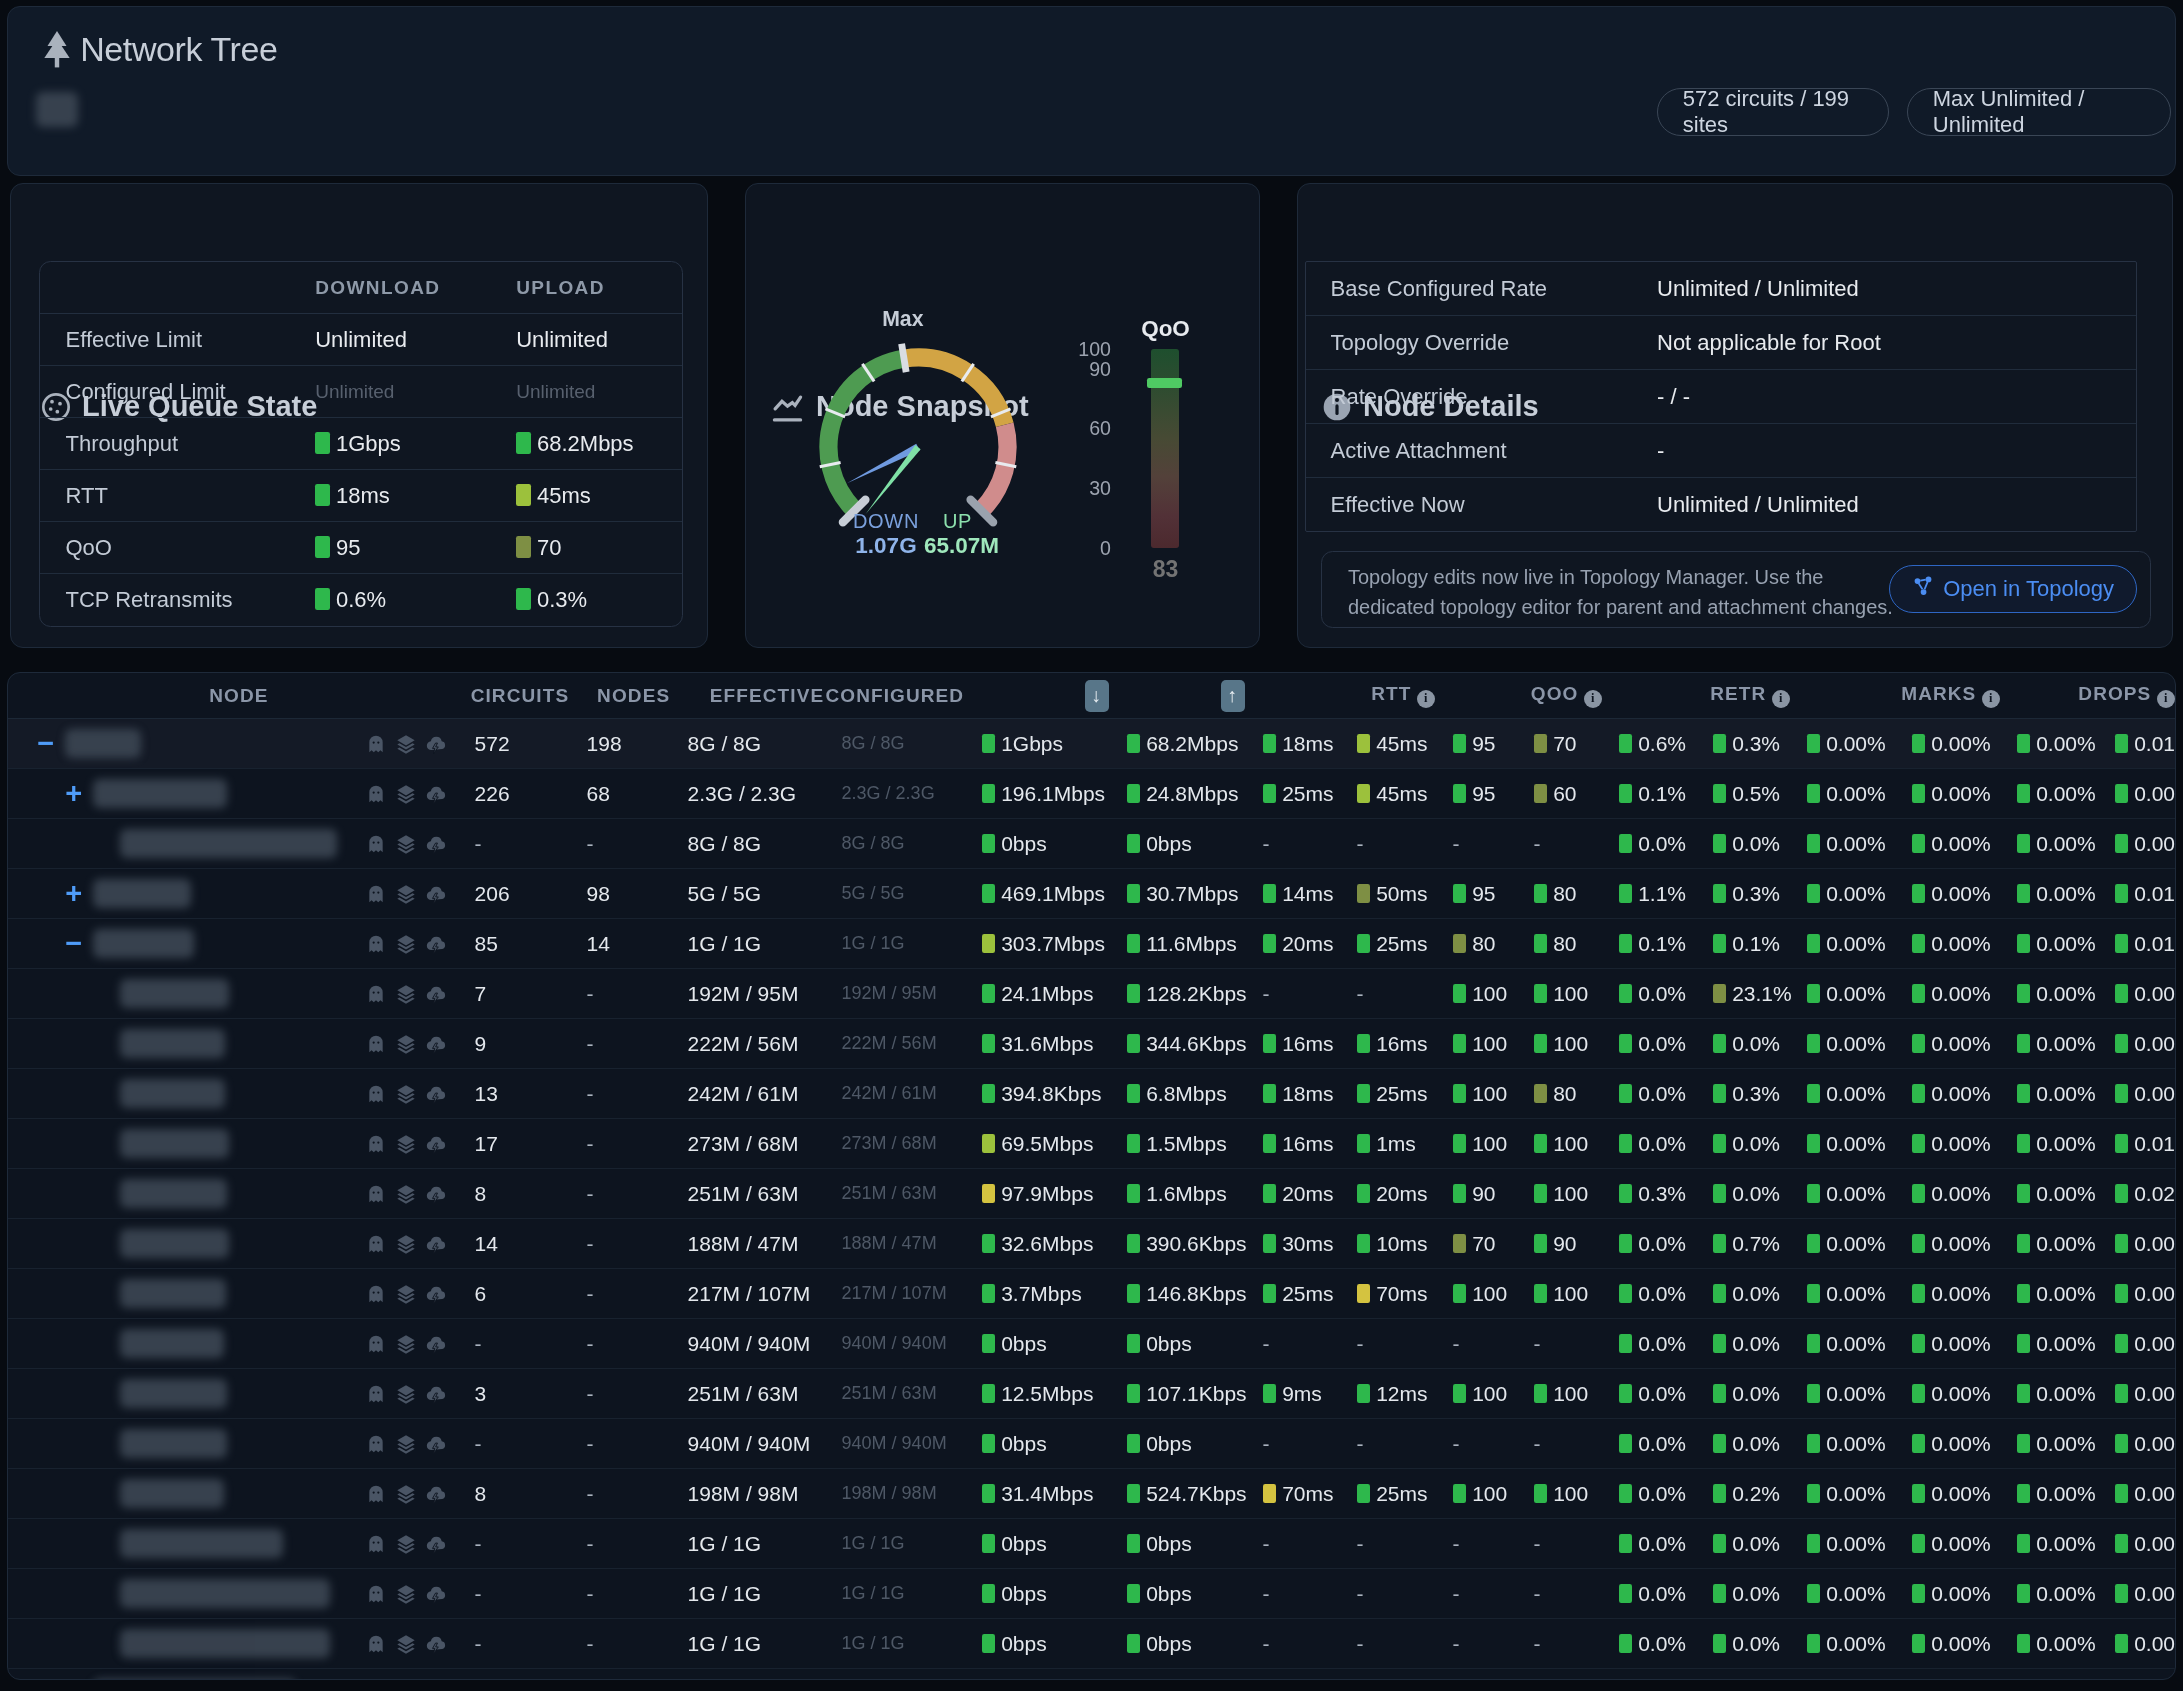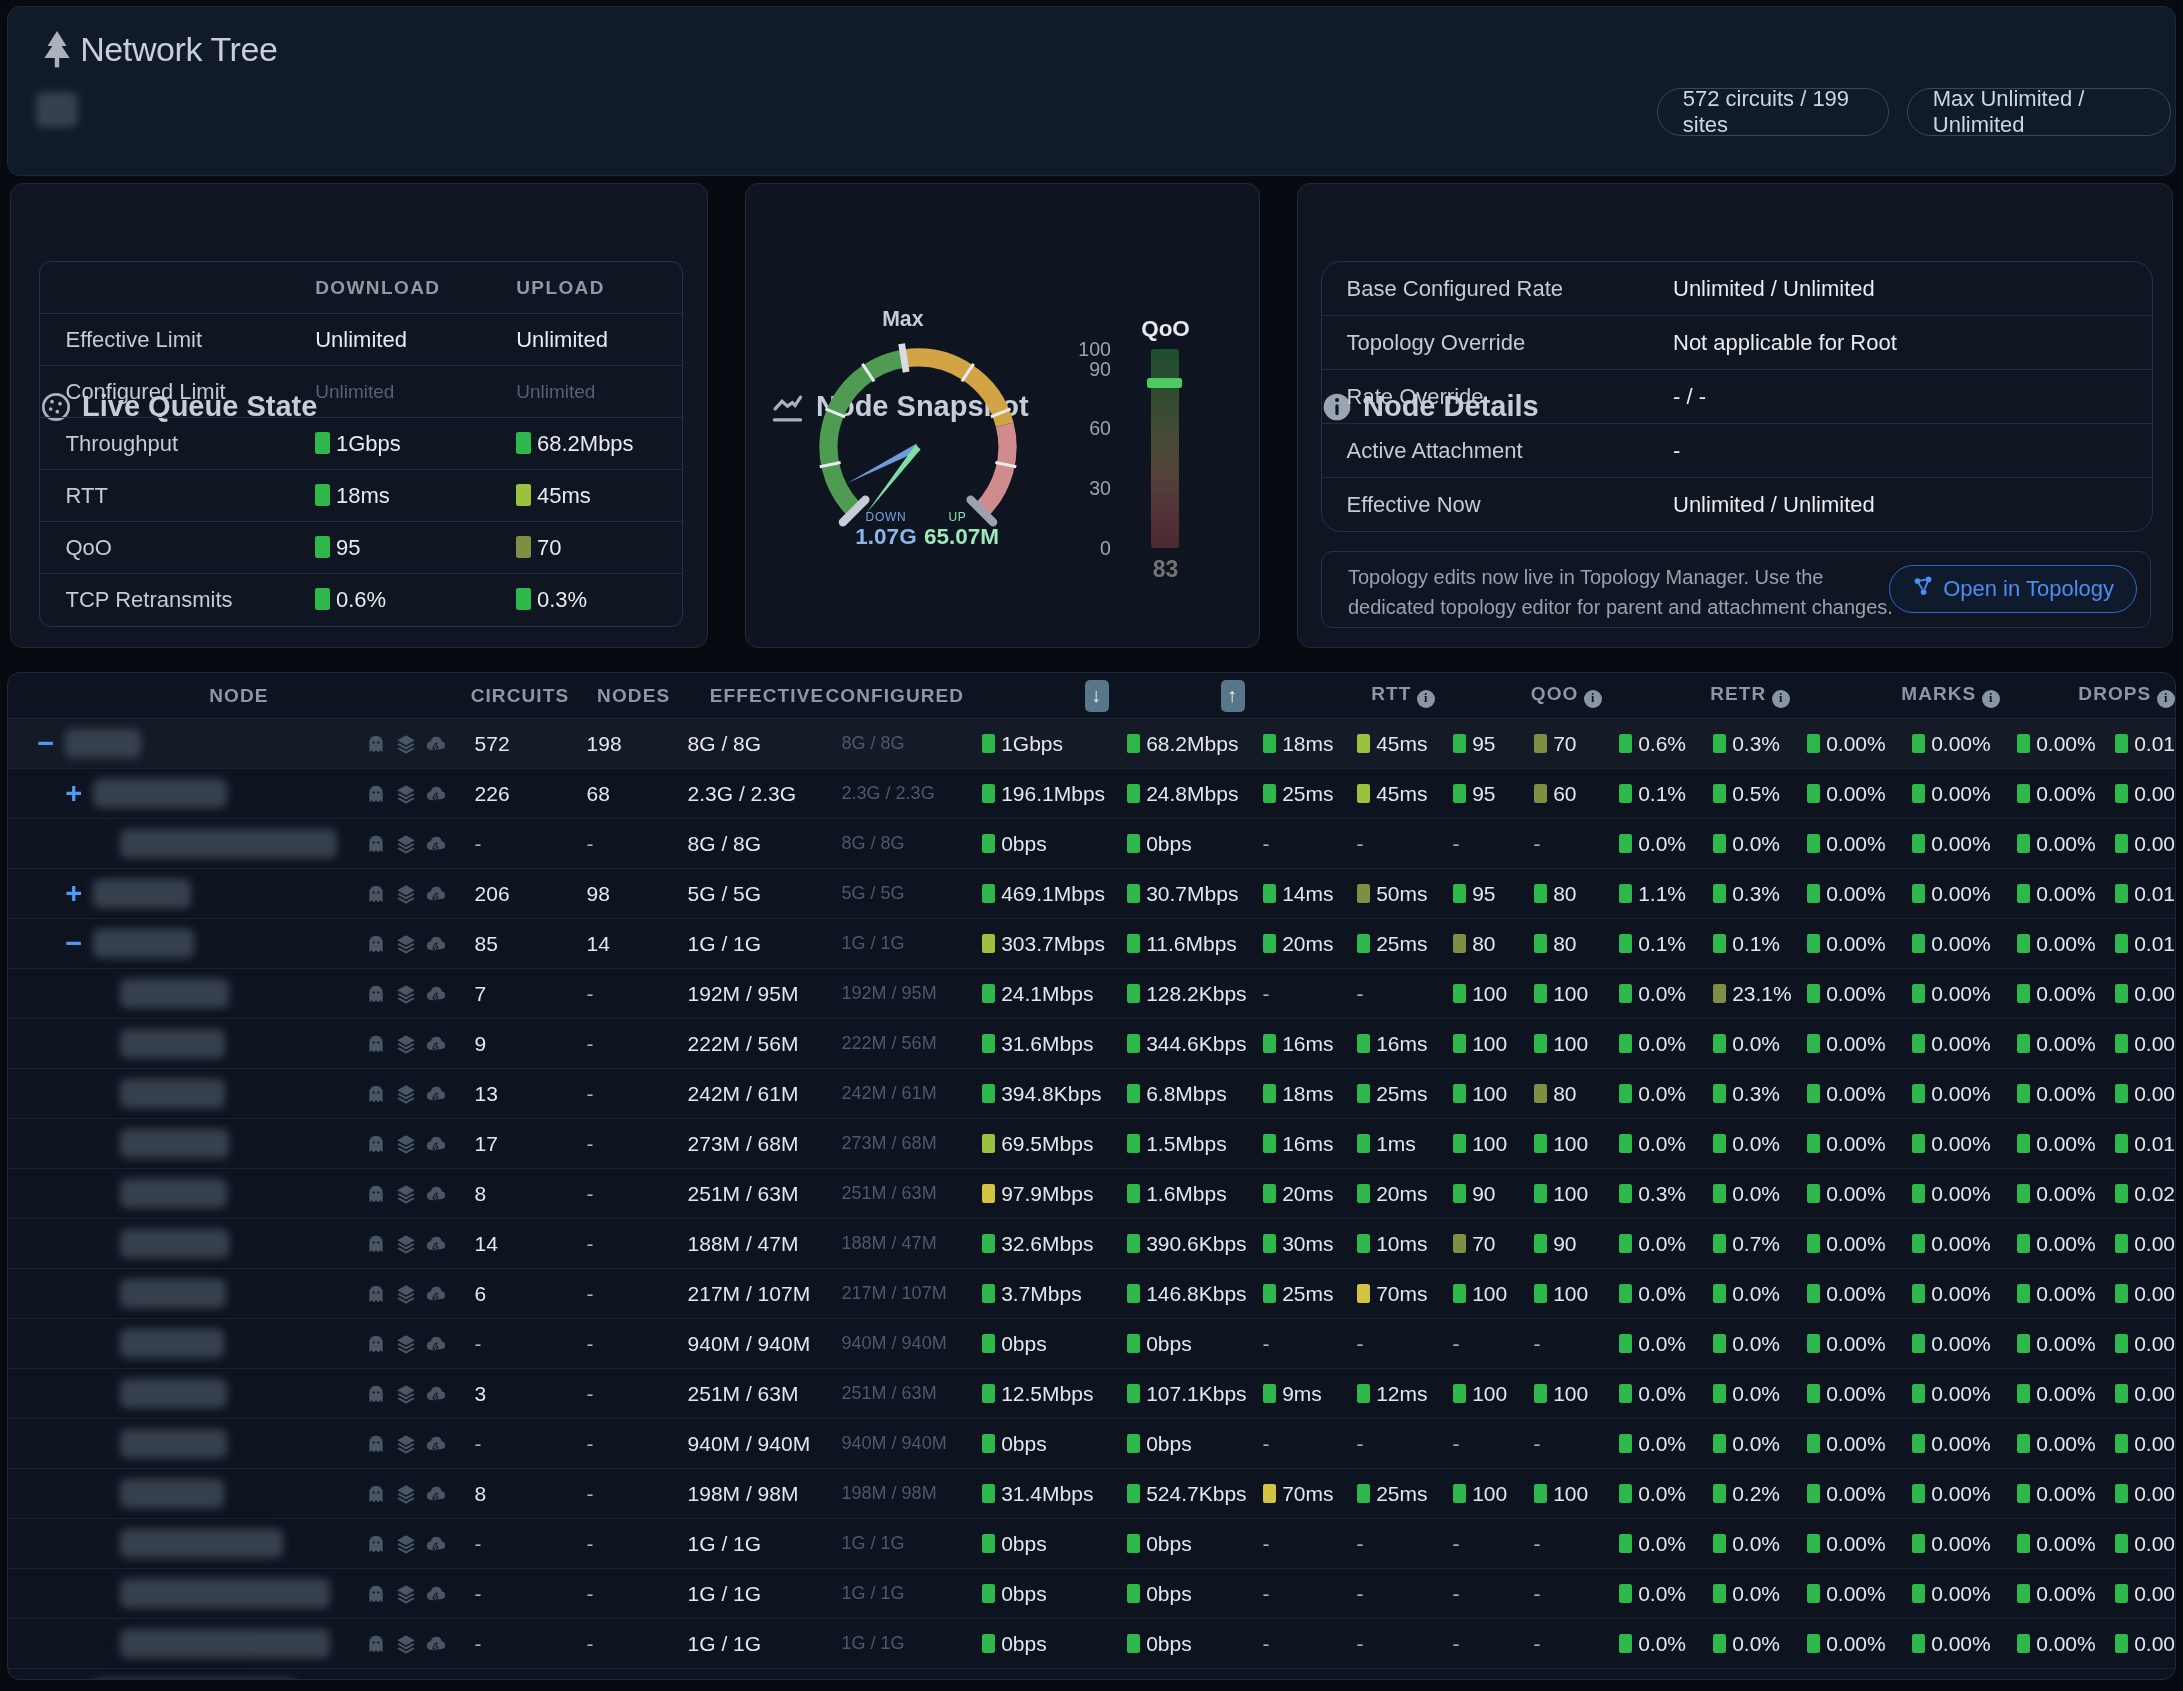--- a/index.html
+++ b/index.html
@@ -31,32 +31,32 @@
   .lq-row .val{font-size:22px;color:#e8ebef;padding-left:8.7px;white-space:nowrap;}
   .lq-row .val.dim{color:#57606e;font-size:19px;}
   .sq{display:inline-block;width:13.8px;height:19.6px;border-radius:2.2px;margin-right:5.8px;vertical-align:-2.9px;}
   .lq-row .sq{width:15px;height:22px;vertical-align:-3.6px;}
   .sq.g{background:#2eb84c}.sq.l{background:#9cc13c}.sq.o{background:#7e8f44}.sq.y{background:#d4c340}
   
   #gauge-svg{position:absolute;left:43px;top:125px;width:258px;}
   .gl{position:absolute;text-align:center;}
   #down-lab{left:100px;top:326px;width:80px;}
   #up-lab{left:178px;top:326px;width:67px;}
-  .gl .t1{font-size:12px;letter-spacing:0.7px;}
+  .gl .t1{font-size:20px;letter-spacing:0.7px;}
   .gl .t2{font-size:22.5px;font-weight:bold;}
   #down-lab .t1{color:#7aa0dc}#down-lab .t2{color:#8fb4ea}
   #up-lab .t1{color:#8ce0ad}#up-lab .t2{color:#9fe8bc}
   #qoo-title{position:absolute;left:387px;top:132px;width:65px;text-align:center;font-size:22.5px;font-weight:bold;color:#e7eaee;}
   #qoo-bar{position:absolute;left:405px;top:165px;width:27.5px;height:199px;border-radius:2.9px;
     background:linear-gradient(180deg,#1e4f2e 0%,#2d4c30 18%,#474a34 45%,#53413a 64%,#523137 84%,#4c292e 100%);}
   #qoo-marker{position:absolute;left:401px;top:194px;width:35px;height:10px;background:#4fca63;border-radius:2.2px;}
   .qtick{position:absolute;left:314px;width:51px;text-align:right;font-size:19.6px;color:#9ca3af;}
   #qoo-val{position:absolute;left:387px;top:372px;width:65px;text-align:center;font-size:23px;font-weight:bold;color:#737373;}
   
-  #det-table{position:absolute;left:23px;top:77px;width:830px;border:0.7px solid #273244;border-radius:20px;overflow:hidden;}
+  #det-table{position:absolute;left:7px;top:77px;width:830px;border:0.7px solid #273244;border-radius:2px;overflow:hidden;}
   .det-row{display:grid;grid-template-columns:351px 1fr;height:53px;align-items:center;border-bottom:0.7px solid #202c3c;}
   .det-row:last-child{border-bottom:none;}
   .det-row .lbl{font-size:22px;color:#c3cbd6;padding-left:24.6px;}
   .det-row .val{font-size:22px;color:#e8ebef;}
   #note-box{position:absolute;left:23px;top:367px;width:830px;height:77px;border:0.7px solid #273244;border-radius:11.6px;box-sizing:border-box;}
   #note-text{position:absolute;left:26px;top:10px;width:558px;font-size:20px;line-height:30px;color:#97a1b0;}
   #topo-btn{position:absolute;right:13px;top:13px;height:48px;padding:0 22px;border:1.4px solid #2e66c4;border-radius:24.6px;
     background:rgba(37,99,235,0.06);color:#4b8df2;font-size:22px;display:flex;align-items:center;gap:8.7px;box-sizing:border-box;}
   
   #tbl{left:7.2px;top:672px;width:2169px;height:1008px;background:#0d141f;overflow:hidden;}

